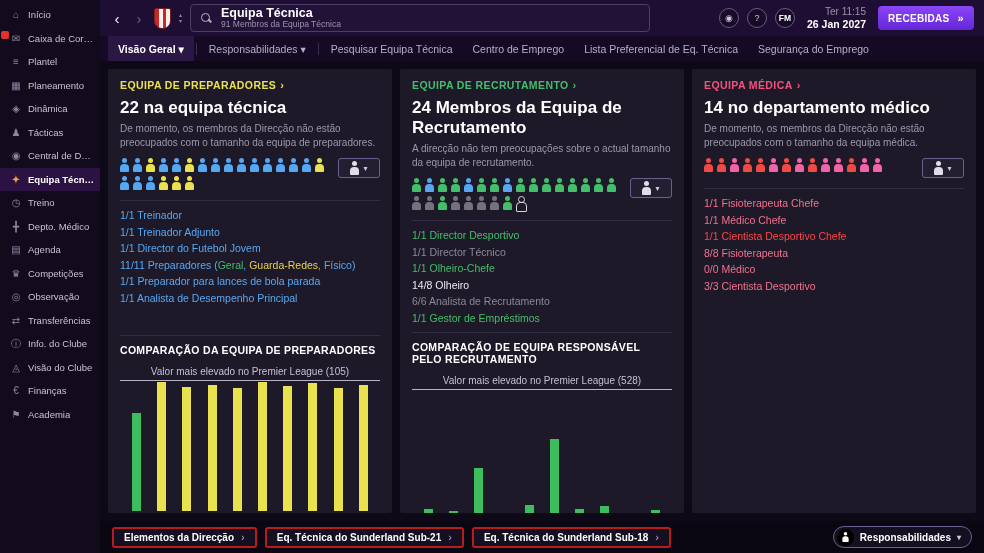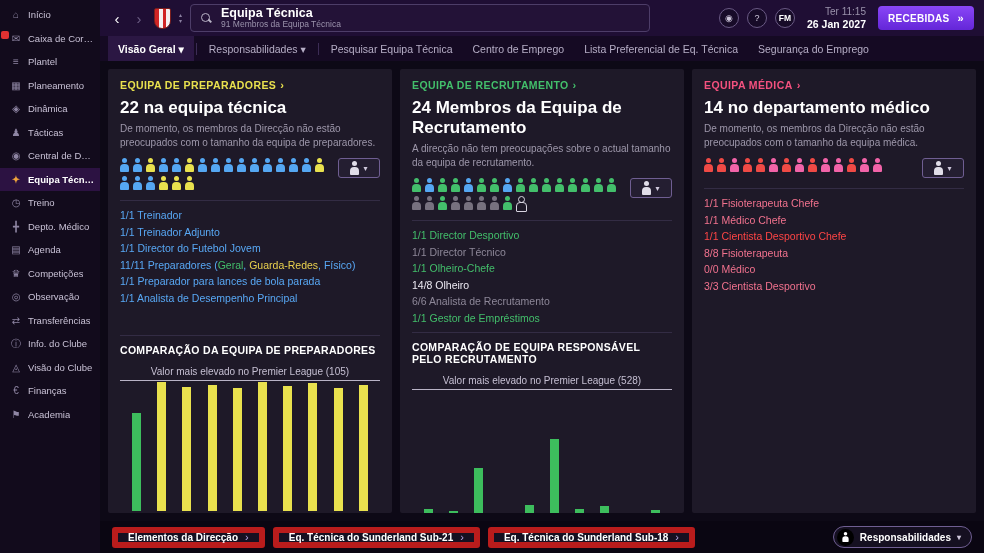--- a/index.html
+++ b/index.html
@@ -70,21 +70,21 @@
   .comparison { margin-top:auto; }
   .comp-divider { height:1px; background:#332c44; margin:8px 0; }
   .comp-title { font-size:10.5px; font-weight:bold; color:#fff; letter-spacing:.3px; margin-bottom:10px; }
   .chart-label { font-size:10px; color:#c5bfd2; text-align:center; margin-bottom:3px; }
   .max-line { height:1px; background:#b9b3c6; }
   .bars { height:130px; display:flex; align-items:flex-end; justify-content:space-around; padding:0 4px; }
   .bar { width:9px; }
 
   
   .bottombar { height:32px; background:#0a0612; display:flex; align-items:center; gap:8px; padding:0 12px; flex-shrink:0; }
-  .foot-btn { height:21px; border:6px solid #b91c1c; border-radius:3px; background:#151021; color:#fff; font-size:10px; font-weight:bold; padding:0 10px; display:flex; align-items:center; gap:7px; cursor:pointer; white-space:nowrap; }
+  .foot-btn { height:21px; border:2px solid #b91c1c; border-radius:3px; background:#151021; color:#fff; font-size:10px; font-weight:bold; padding:0 10px; display:flex; align-items:center; gap:7px; cursor:pointer; white-space:nowrap; }
   .foot-btn .chev { color:#b9a8e8; font-size:11px; font-weight:normal; }
   .foot-spacer { flex:1; }
   .resp-btn { height:22px; border:1px solid #6f5e92; border-radius:12px; background:#151021; color:#fff; font-size:10px; font-weight:bold; padding:0 10px 0 3px; display:flex; align-items:center; gap:6px; cursor:pointer; white-space:nowrap; }
   .resp-circle { width:17px; height:17px; border-radius:50%; background:#000; display:flex; align-items:center; justify-content:center; }
   .resp-circle .person { transform:scale(.7); }
   .resp-btn .caret { font-size:8px; color:#cfc8dc; }
 </style>
 </head>
 <body>
 

